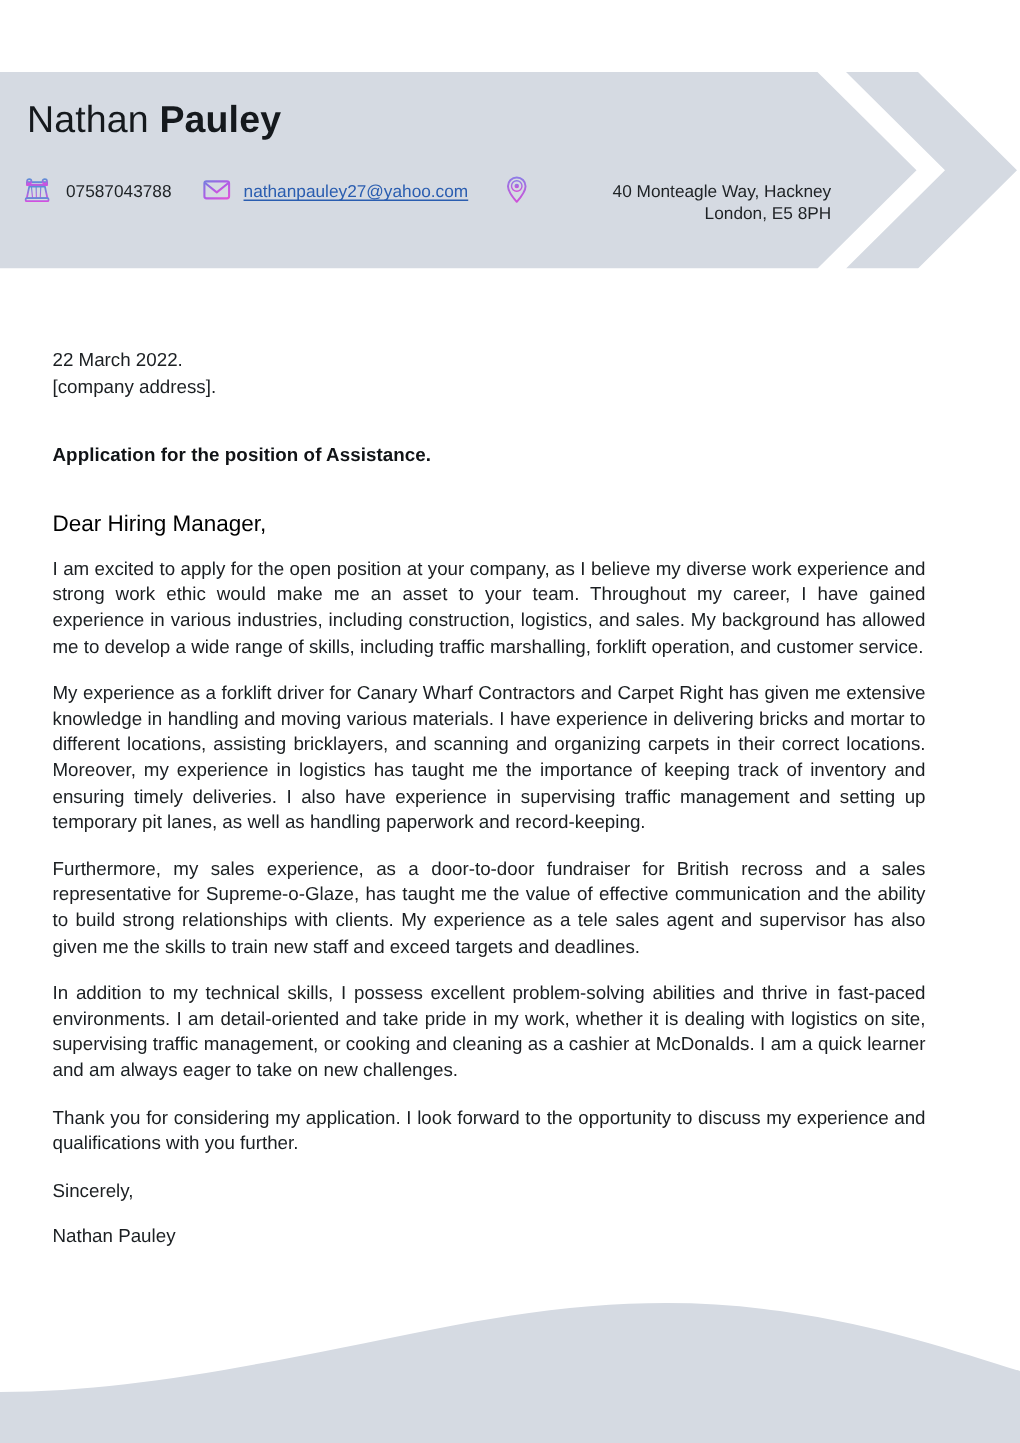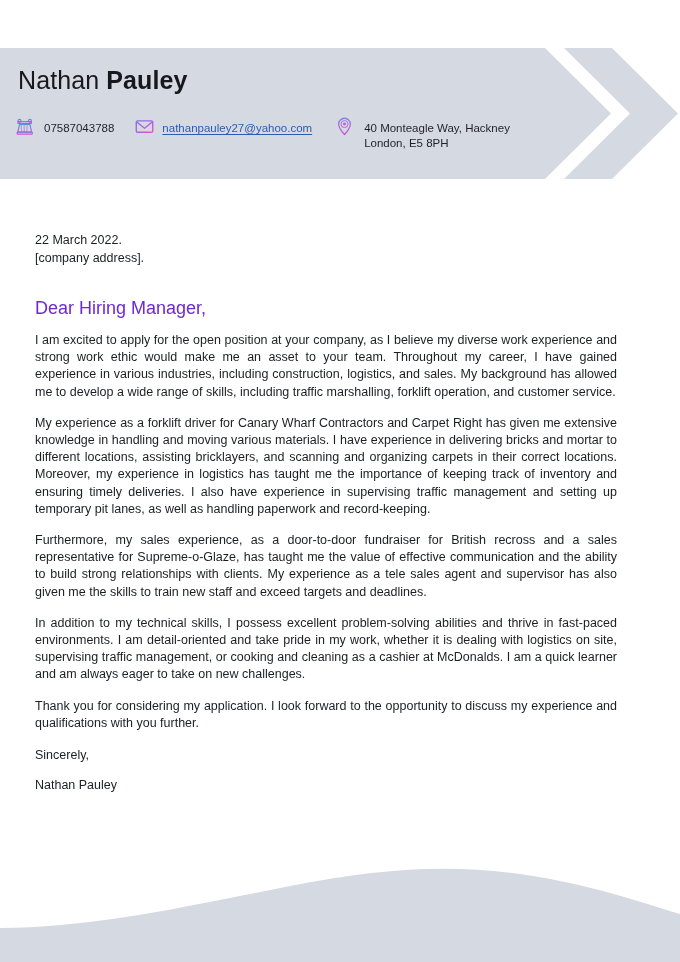--- a/index.html
+++ b/index.html
@@ -70,21 +70,21 @@
     margin-top: -2px;
   }
   .contact-text {
     font-size: 11.5px;
     color: #1e2225;
     line-height: 15px;
     padding-top: 3px;
   }
   .phone-text  { margin-left: 8px; margin-right: 20px; }
   .email-text  { margin-left: 7px; margin-right: 22px; }
-  .addr-text   { margin-left: 9px; white-space: normal; width: 190px; }
+  .addr-text   { margin-left: 9px; white-space: normal; width: 190px; text-align: right; }
 
   .email-link {
     color: #2a5db0;
     text-decoration: underline;
     text-underline-offset: 2px;
   }
 
   
   .doc-body {
     position: absolute;
@@ -103,22 +103,22 @@
   .subject-line {
     margin-top: 29px;
     font-size: 12.5px;
     font-weight: 700;
     color: #101316;
     letter-spacing: 0.05px;
   }
 
   .salutation {
     margin-top: 31px;
-    font-size: 18px;
-    color: #6d28d9;
+    font-size: 15px;
+    color: #000000;
   }
 
   .para {
     margin-top: 14px;
     font-size: 12.5px;
     line-height: 17.2px;
     color: #1b1f22;
     text-align: justify;
     text-justify: inter-word;
   }
@@ -231,20 +231,21 @@
   </div>
 </div>
 
 <div class="doc-body">
 
   <div class="addr-block">
     <div>22 March 2022.</div>
     <div>[company address].</div>
   </div>
 
+  <div class="subject-line">Application for the position of Assistance.</div>
 
   <div class="salutation">Dear Hiring Manager,</div>
 
   <p class="para para-first">I am excited to apply for the open position at your company, as I believe my diverse work experience and strong work ethic would make me an asset to your team. Throughout my career, I have gained experience in various industries, including construction, logistics, and sales. My background has allowed me to develop a wide range of skills, including traffic marshalling, forklift operation, and customer service.</p>
   <p class="para">My experience as a forklift driver for Canary Wharf Contractors and Carpet Right has given me extensive knowledge in handling and moving various materials. I have experience in delivering bricks and mortar to different locations, assisting bricklayers, and scanning and organizing carpets in their correct locations. Moreover, my experience in logistics has taught me the importance of keeping track of inventory and ensuring timely deliveries. I also have experience in supervising traffic management and setting up temporary pit lanes, as well as handling paperwork and record-keeping.</p>
   <p class="para">Furthermore, my sales experience, as a door-to-door fundraiser for British recross and a sales representative for Supreme-o-Glaze, has taught me the value of effective communication and the ability to build strong relationships with clients. My experience as a tele sales agent and supervisor has also given me the skills to train new staff and exceed targets and deadlines.</p>
   <p class="para">In addition to my technical skills, I possess excellent problem-solving abilities and thrive in fast-paced environments. I am detail-oriented and take pride in my work, whether it is dealing with logistics on site, supervising traffic management, or cooking and cleaning as a cashier at McDonalds. I am a quick learner and am always eager to take on new challenges.</p>
   <p class="para">Thank you for considering my application. I look forward to the opportunity to discuss my experience and qualifications with you further.</p>
 
   <div class="closing">Sincerely,</div>

